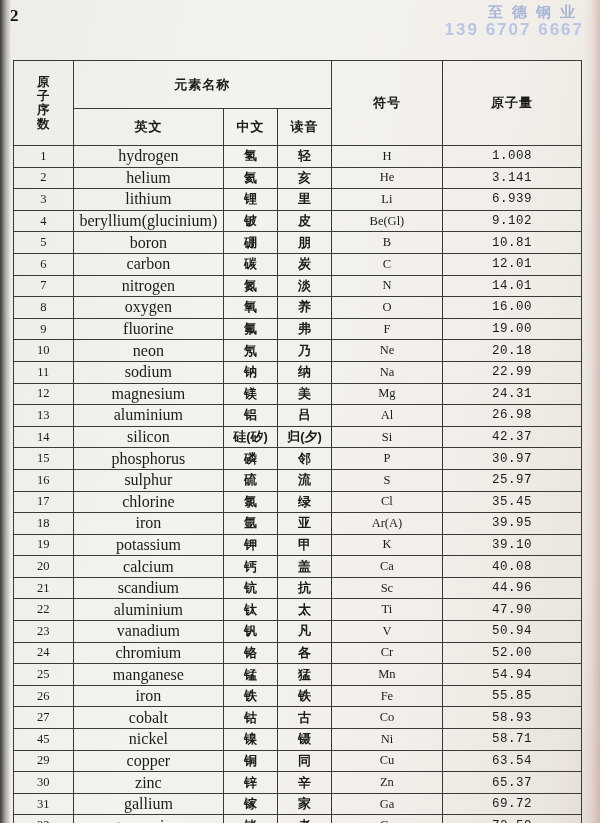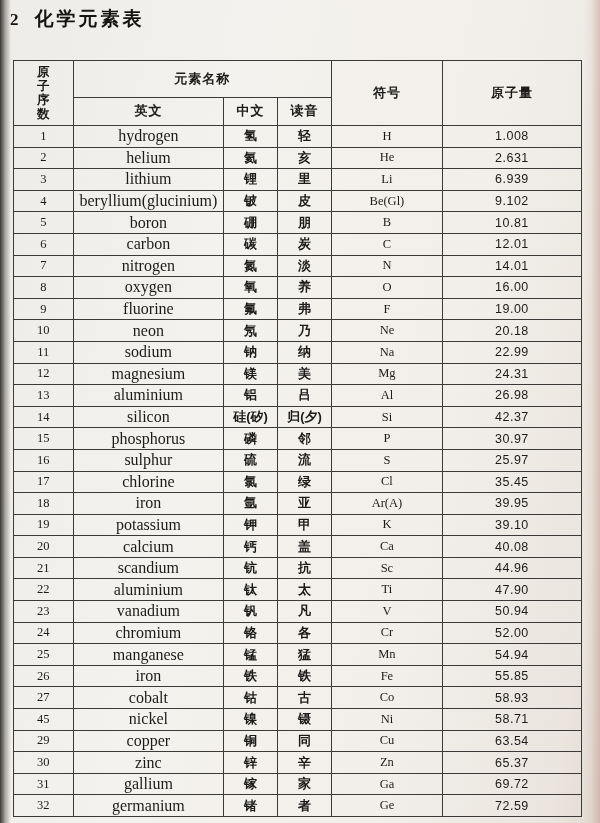--- a/index.html
+++ b/index.html
@@ -62,39 +62,42 @@
     padding:0 2px; color:#1c1b19;
     overflow:hidden; white-space:nowrap;
   }
   tr.h1 { height:34px; }
   tr.h2 { height:26px; }
   .hcell {
     font-family:"Liberation Sans","DejaVu Sans",sans-serif;
     font-weight:bold; font-size:13px; letter-spacing:1px;
   }
   .vert-head {
-    width:1.08em; margin:4px auto; word-break:break-all; white-space:normal;
+    width:1.08em; margin:14px auto; word-break:break-all; white-space:normal;
     line-height:1.12; font-size:12.5px; letter-spacing:0;
   }
   .c-num  { font-size:12.5px; font-family:"Liberation Serif","DejaVu Serif",serif; }
   .c-en   { font-size:16px;   font-family:"Liberation Serif","DejaVu Serif",serif; }
   .c-zh   { font-size:13px;   font-family:"Liberation Sans","DejaVu Sans",sans-serif; font-weight:600; }
   .c-sym  { font-size:12.5px; font-family:"Liberation Serif","DejaVu Serif",serif; }
-  .c-wt   { font-size:12.5px; font-family:Liberation Sans, sans-serif; letter-spacing:0.5px;margin-top:48px; }
+  .c-wt   { font-size:12.5px; font-family:Liberation Mono, monospace; letter-spacing:0.5px;margin-top:48px; }
 </style>
 </head>
 <body>
 
 <div class="page">
 
   <div class="titlebar">
     <span class="page-num">2</span>
-    <span class="page-title">化学元素表</span>
   </div>
 
+  <div class="watermark">
+    <div class="wm-company" style="color: rgb(157, 172, 210);">至德钢业</div>
+    <div class="wm-phone" style="color: rgb(179, 193, 230);">139 6707 6667</div>
+  </div>
 
   <div class="table-wrap">
     <table>
       <colgroup>
         <col style="width:10.5%">
         <col style="width:26.5%">
         <col style="width:9.5%">
         <col style="width:9.5%">
         <col style="width:19.5%">
         <col style="width:24.5%">
@@ -122,21 +125,21 @@
             <td class="c-zh">轻</td>
             <td class="c-sym">H</td>
             <td class="c-wt">1.008</td>
           </tr>
           <tr>
             <td class="c-num">2</td>
             <td class="c-en">helium</td>
             <td class="c-zh">氦</td>
             <td class="c-zh">亥</td>
             <td class="c-sym">He</td>
-            <td class="c-wt">2.631</td>
+            <td class="c-wt">3.141</td>
           </tr>
           <tr>
             <td class="c-num">3</td>
             <td class="c-en">lithium</td>
             <td class="c-zh">锂</td>
             <td class="c-zh">里</td>
             <td class="c-sym">Li</td>
             <td class="c-wt">6.939</td>
           </tr>
           <tr>

